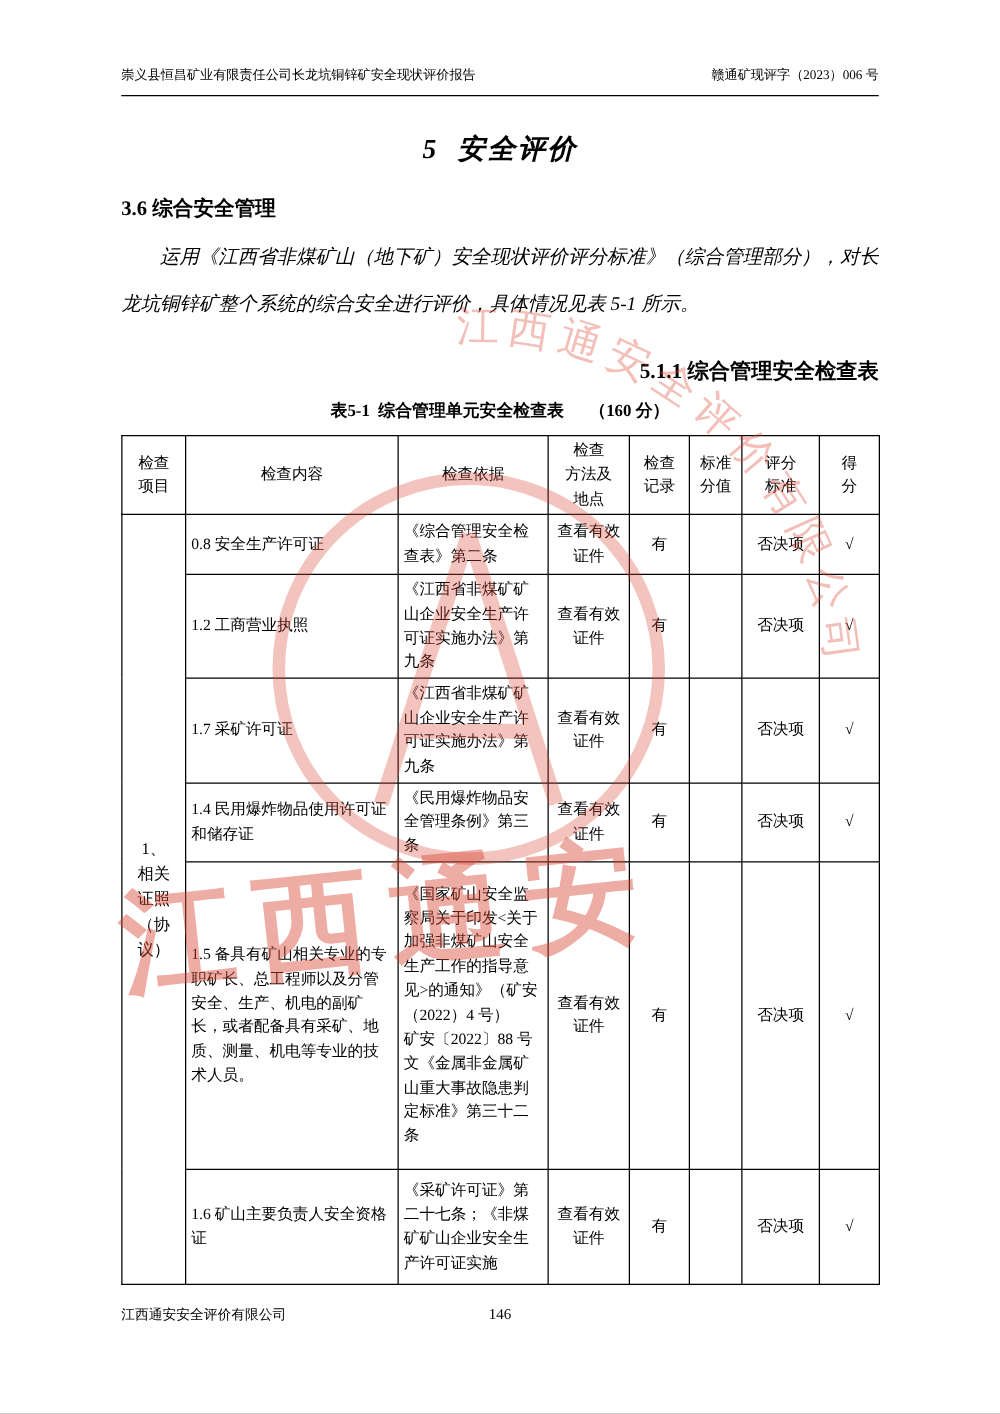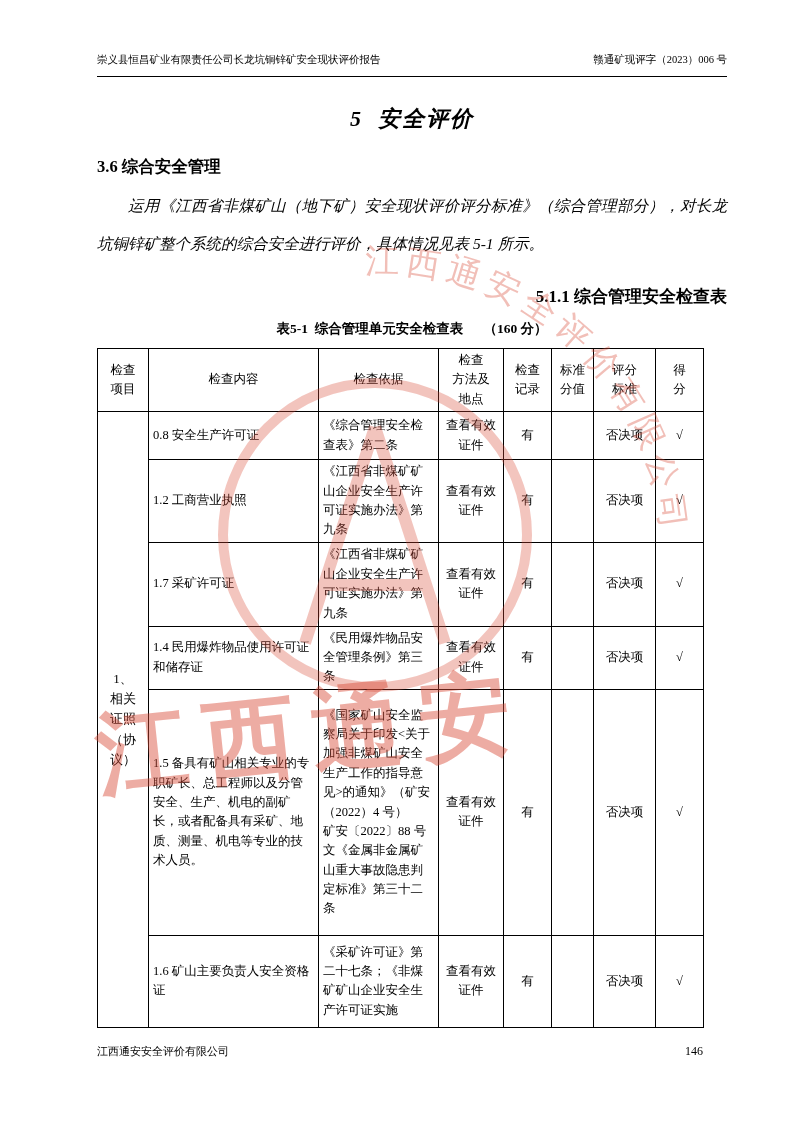--- a/index.html
+++ b/index.html
@@ -7,21 +7,21 @@
   .page {
     position: relative;
     width: 800px;
     height: 1131px;
     margin: 0 auto;
     background: #ffffff;
     font-family: "Liberation Serif", "DejaVu Serif", serif;
     color: #000;
     overflow: hidden;
   }
-  .content { position: relative; z-index: 1; padding: 53px 73px 0 97px; }
+  .content { position: relative; z-index: 1; padding: 53px 97px 0 97px; }
 
   .doc-header {
     display: flex;
     justify-content: space-between;
     align-items: baseline;
     font-size: 10.5px;
     padding-bottom: 9px;
     border-bottom: 1px solid #000;
   }
 
@@ -97,21 +97,21 @@
     position: absolute;
     left: 97px;
     right: 97px;
     top: 1044px;
     z-index: 1;
     font-size: 11px;
   }
   .doc-footer .page-number {
     position: absolute;
     left: 0; right: 0;
-    text-align: right;
+    text-align: center;
     font-size: 12px;
   }
 
   .watermark {
     position: absolute;
     left: 65px;
     top: 245px;
     width: 640px;
     height: 560px;
     z-index: 2;

